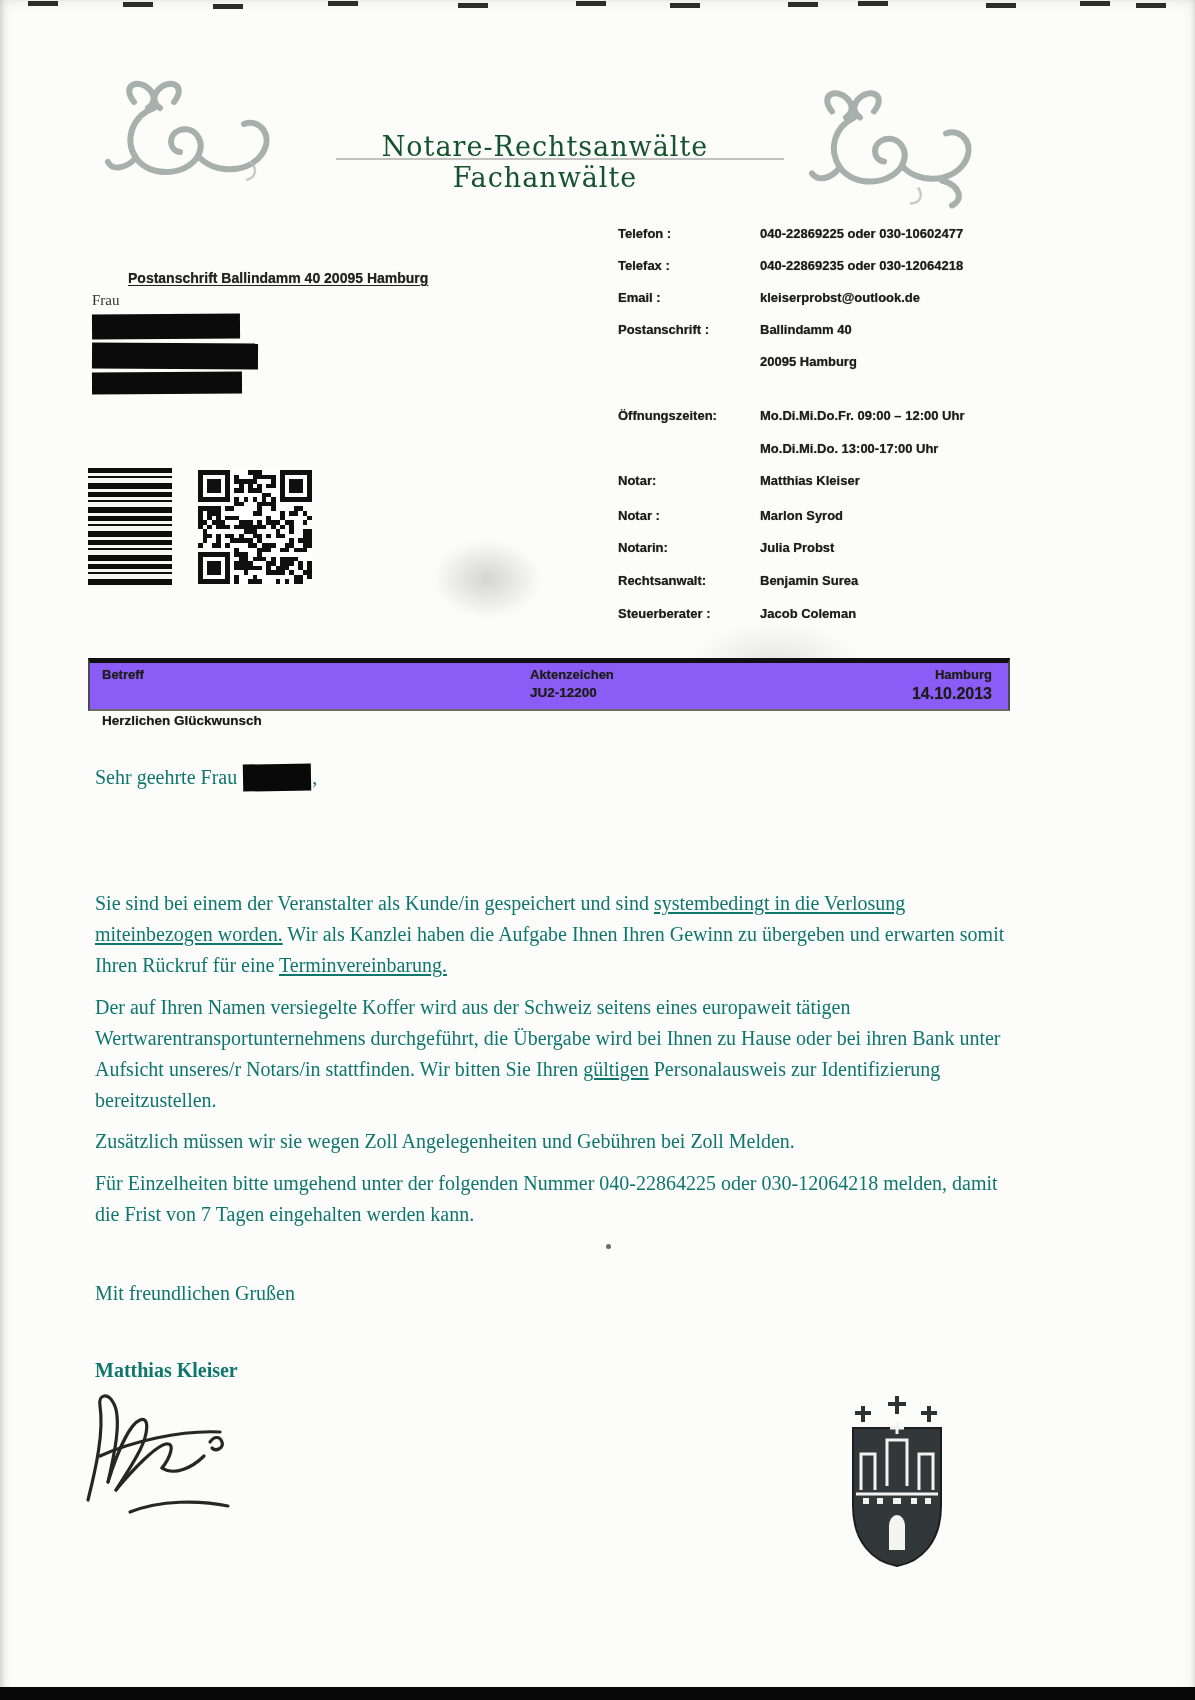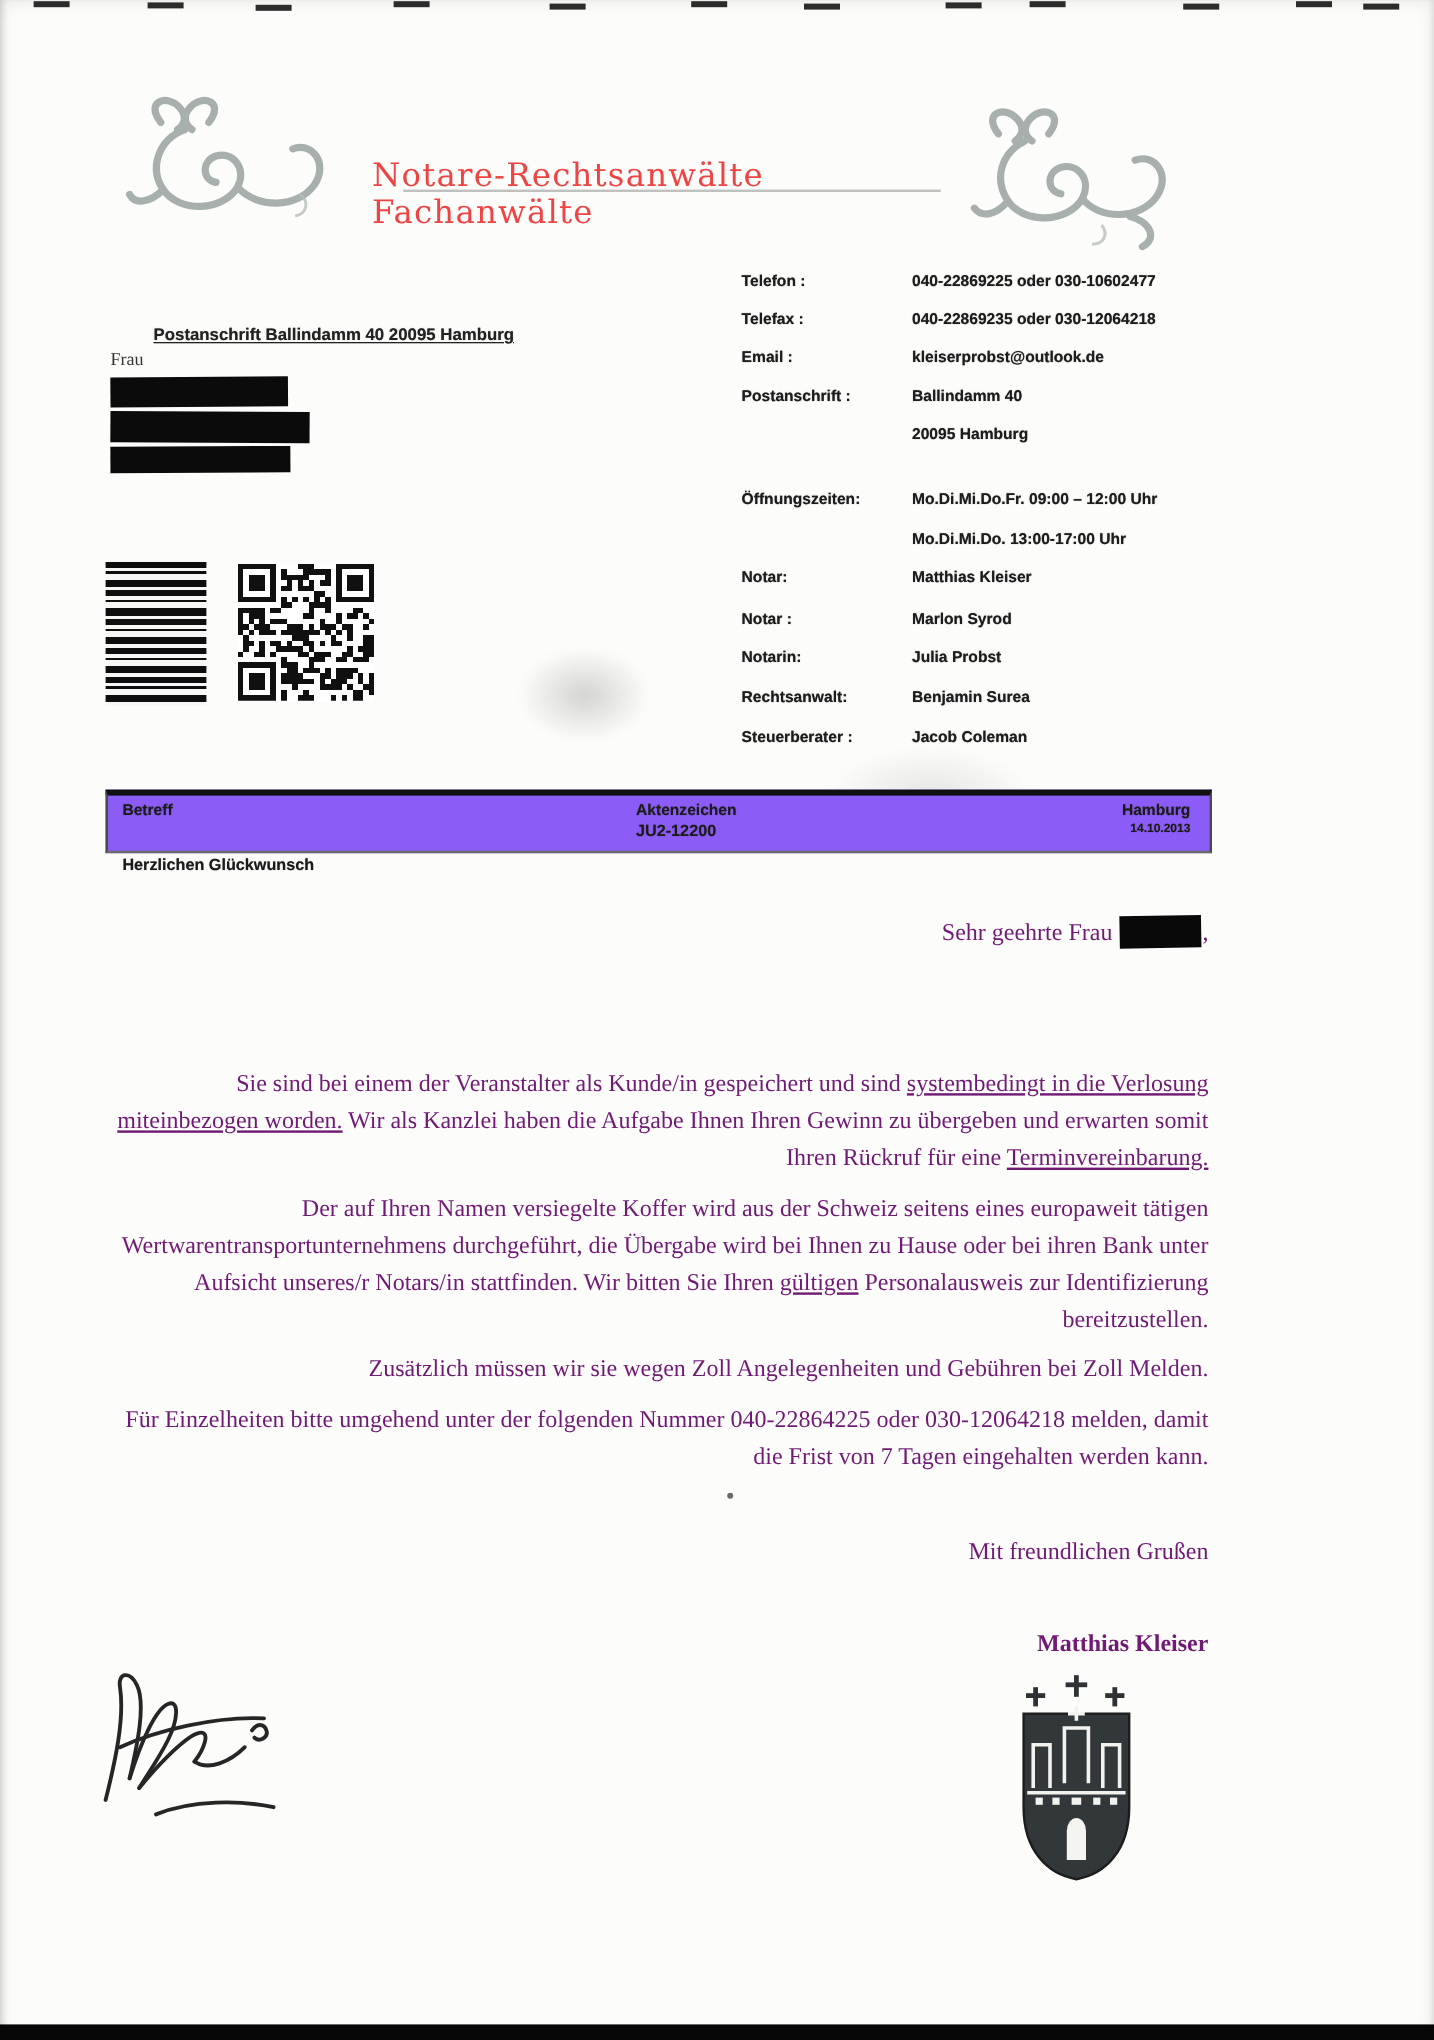--- a/index.html
+++ b/index.html
@@ -17,22 +17,22 @@
   .blob{position:absolute;border-radius:50%;filter:blur(3px);}
   .blob1{left:432px;top:540px;width:110px;height:78px;background:radial-gradient(closest-side,rgba(70,70,70,.22),rgba(70,70,70,0));}
   .blob2{left:688px;top:622px;width:175px;height:85px;background:radial-gradient(closest-side,rgba(90,90,90,.14),rgba(90,90,90,0));}
   .dot{position:absolute;left:606px;top:1244px;width:5px;height:5px;background:#6a6a6a;border-radius:50%;}
   
   .ornament{position:absolute;opacity:.85;}
   .orn-left{left:100px;top:78px;width:180px;height:115px;}
   .orn-right{left:792px;top:84px;width:190px;height:128px;}
   .firm-name{position:absolute;left:310px;top:86px;width:470px;text-align:center;
     font-family:"DejaVu Sans Mono",monospace;font-weight:700;font-size:33px;letter-spacing:7px;color:#161616;}
-  .firm-sub{position:absolute;left:310px;top:131px;width:470px;text-align:left;
-    font-family:"DejaVu Serif",serif;font-size:27px;letter-spacing:1px;color:#ef4444;}
+  .firm-sub{position:absolute;left:310px;top:131px;width:470px;text-align:center;
+    font-family:"DejaVu Serif",serif;font-size:27px;letter-spacing:1px;color:#14532d;}
   .sub-scanline{position:absolute;left:336px;top:158px;width:448px;height:2px;background:rgba(110,110,110,.42);}
   
   .sender-line{position:absolute;left:92px;top:270px;font:700 14px "Liberation Sans",sans-serif;color:#222;
     text-decoration:underline;text-underline-offset:2px;text-shadow:0 0 .7px rgba(50,50,50,.7);padding-left:36px;}
   .frau{position:absolute;left:92px;top:292px;font:15px "Liberation Serif",serif;color:#333;}
   .redact{position:absolute;background:#0b0b0b;}
   .red1{left:92px;top:314px;width:148px;height:25px;transform:rotate(-.4deg);}
   .red2{left:92px;top:343px;width:166px;height:26px;transform:rotate(.3deg);}
   .red3{left:92px;top:372px;width:150px;height:22px;transform:rotate(-.3deg);}
   
@@ -53,23 +53,23 @@
   
   .subject{position:absolute;left:88px;top:658px;width:918px;height:46px;background:#8b5cf6;
     border:2px solid #4a4a4a;border-top:5px solid #101010;border-bottom-color:#6a6a6a;}
   .sj{position:absolute;font:700 13px "Liberation Sans",sans-serif;color:#1b1b1b;white-space:nowrap;
     text-shadow:0 0 .7px rgba(45,45,45,.7);}
   .sj-bl{left:12px;top:4px;font-weight:700;}
   .sj-bv{left:12px;top:22px;font-size:13.5px;margin-top:28px;}
   .sj-al{left:440px;top:4px;}
   .sj-av{left:440px;top:22px;font-size:13.5px;}
   .sj-hl{right:16px;top:4px;text-align:right;}
-  .sj-hv{right:16px;top:22px;font-size:10px;text-align:right;}
-  
-  .para{position:absolute;left:95px;width:912px;font:20px/31px "Liberation Serif",serif;color:#701a75;text-align:right;}
+  .sj-hv{right:16px;top:22px;font-size:16px;text-align:right;}
+  
+  .para{position:absolute;left:95px;width:912px;font:20px/31px "Liberation Serif",serif;color:#0f766e;}
   .u{text-decoration:underline;text-underline-offset:2px;}
   .sal{top:762px;}
   .redact-inline{display:inline-block;width:68px;height:27px;background:#090909;vertical-align:-7px;
     margin:0 1px 0 6px;transform:rotate(-1deg);}
   .p1{top:816px;}
   .p2{top:888px;}
   .p3{top:992px;}
   .p4{top:1126px;}
   .p5{top:1168px;}
   .closing{top:1278px;}

